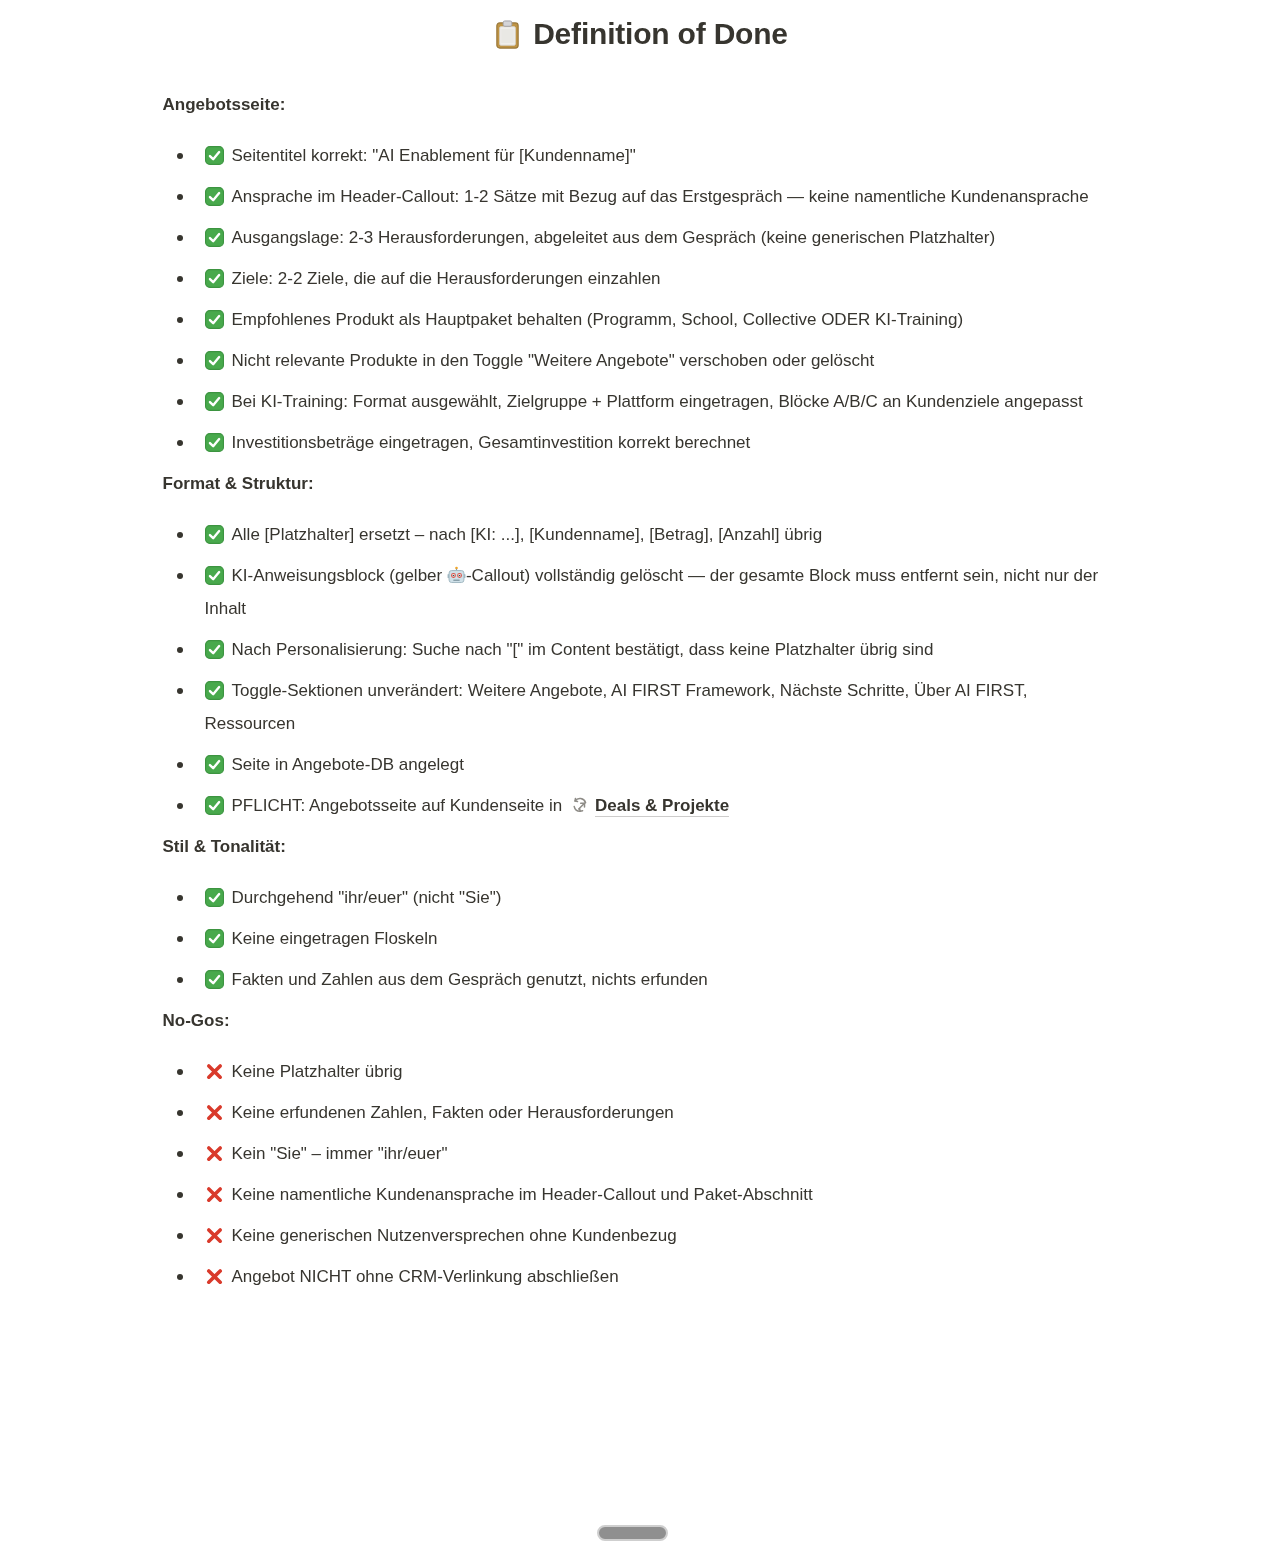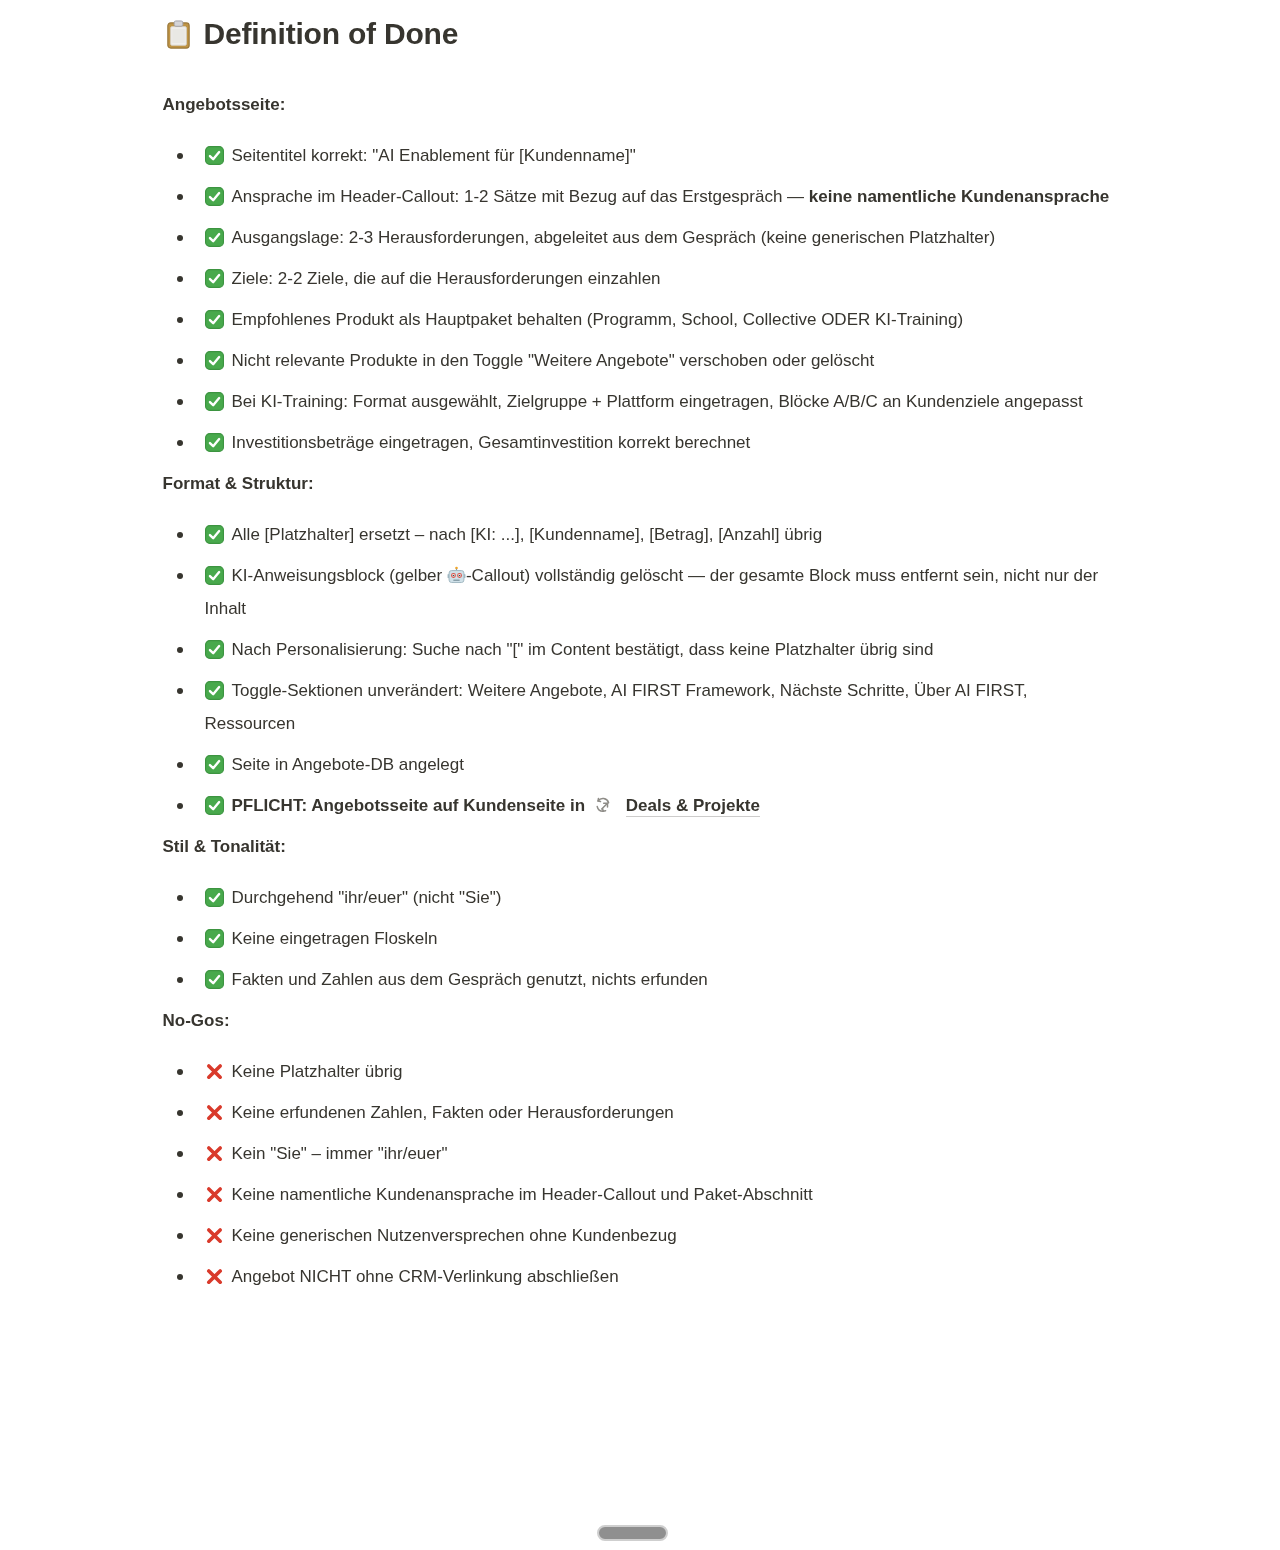--- a/index.html
+++ b/index.html
@@ -18,20 +18,21 @@
     width: 955px;
     margin: 0 auto;
     padding-top: 12px;
   }
   .title-row {
     display: flex;
     align-items: center;
     gap: 10px;
     line-height: 44px;
     margin-bottom: 32px;
+    justify-content: center;
   }
   .title-row h1 {
     margin: 0;
     font-size: 30px;
     font-weight: 700;
     letter-spacing: -0.2px;
     color: #37352f;
   }
   .title-icon { display: inline-flex; width: 31px; height: 31px; }
   .section-heading {
@@ -70,29 +71,28 @@
     display: inline-block;
     vertical-align: -4px;
     line-height: 0;
   }
   .mention-icon {
     display: inline-block;
     vertical-align: -3px;
     margin: 0 6px 0 4px;
     line-height: 0;
   }
-  .run-bold { font-weight: 700; }
+  .run-bold { font-weight: 400; }
   .page-link {
     font-weight: 600;
     color: #37352f;
     text-decoration: none;
     border-bottom: 1.5px solid rgba(55,53,47,0.25);
     padding-bottom: 0.5px;
     cursor: pointer;
-    margin-left: 8px;
   }
   .hscroll-thumb {
     position: absolute;
     left: 597px;
     top: 1525px;
     width: 71px;
     height: 16px;
     border-radius: 9px;
     background: #8f8f8f;
     border: 2px solid #cfcfcf;

